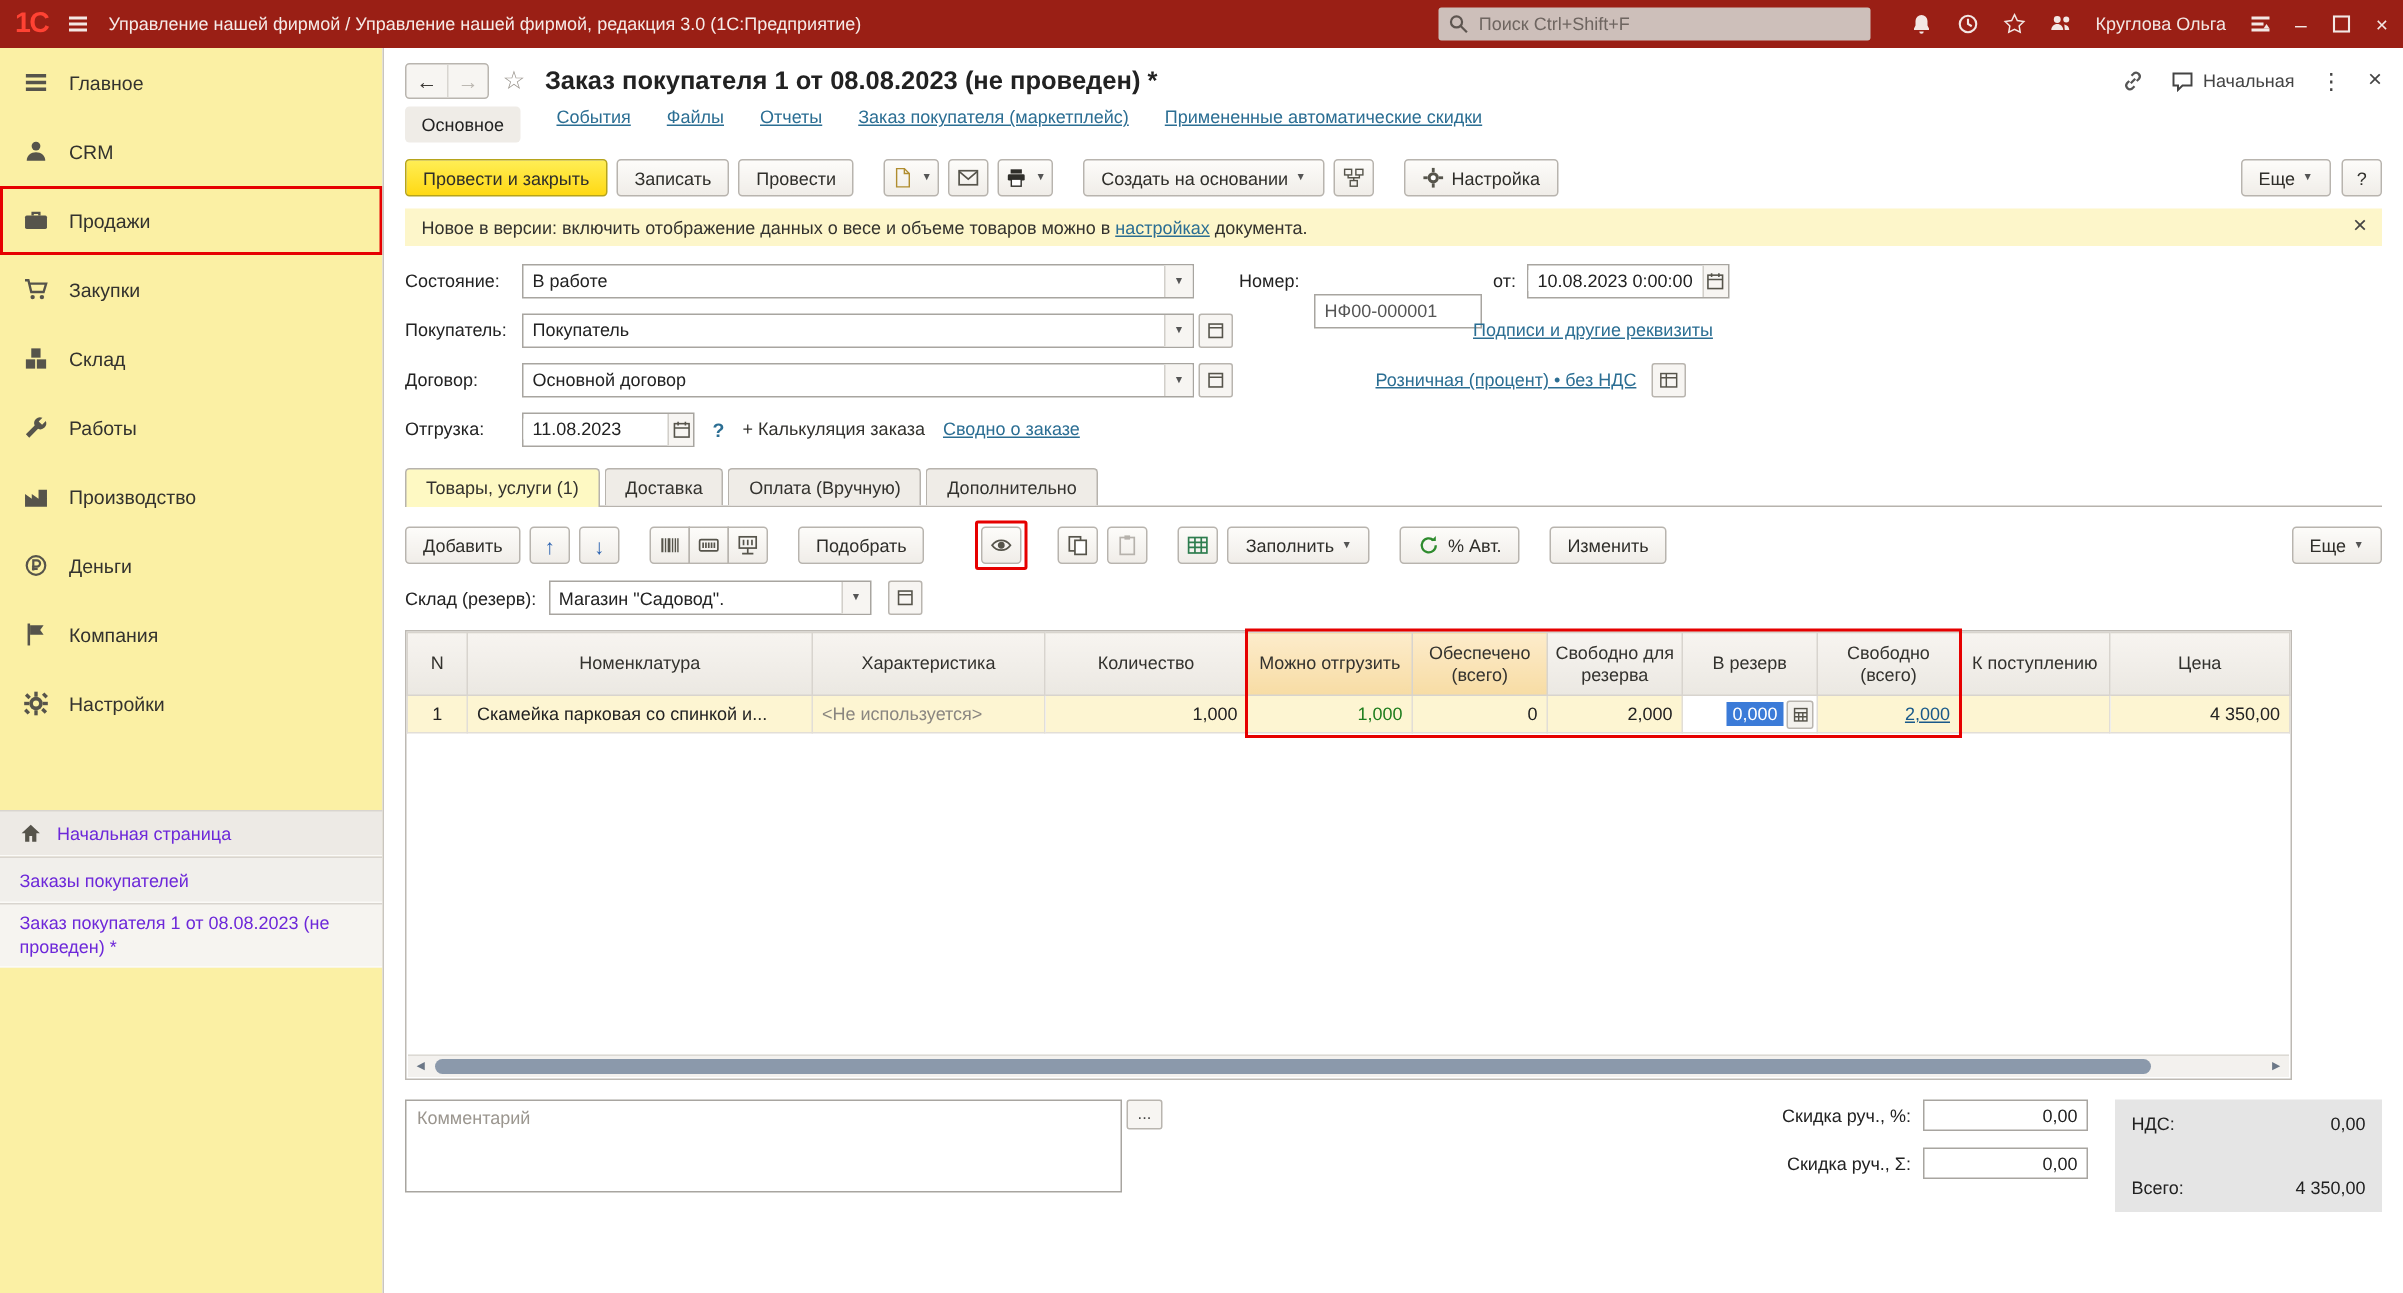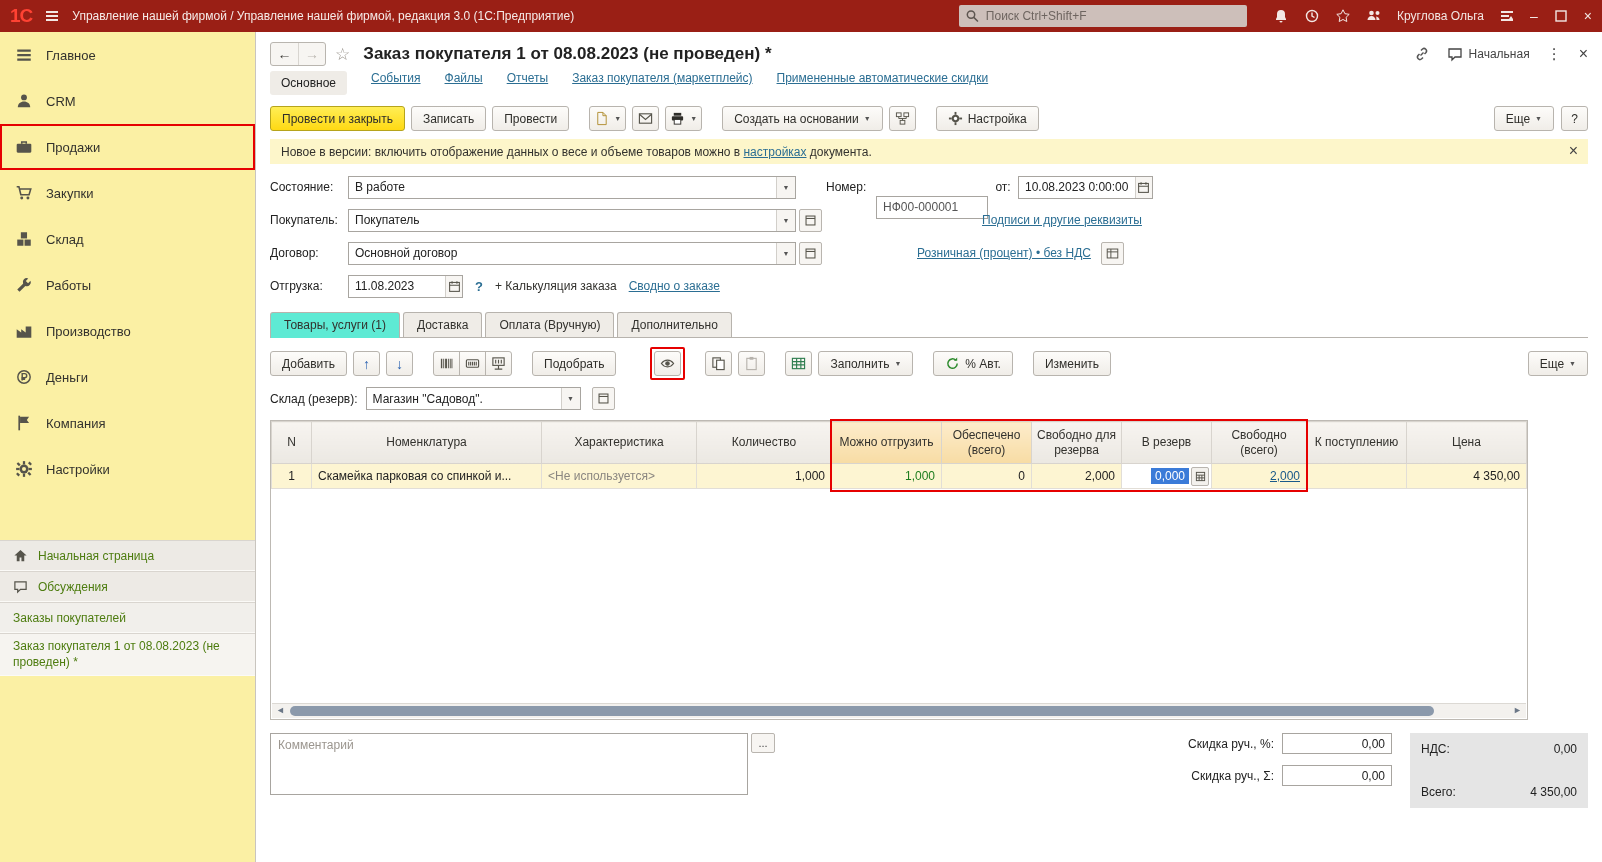--- a/index.html
+++ b/index.html
@@ -26,21 +26,21 @@
   .bodyrow { display:flex; flex:1; min-height:0; }
 
   
   .sidebar { width:255px; flex:0 0 255px; background:#fbf0a4; display:flex; flex-direction:column; }
   .side-item { height:46px; display:flex; align-items:center; gap:13px; padding:0 15px;
     font-size:13px; color:#33322e; cursor:pointer; }
   .side-item svg { width:18px; height:18px; color:#56544b; flex:0 0 18px; }
   .side-item.annotated { outline:2px solid #e60000; outline-offset:-2px; }
   .side-windows { margin-top:48px; }
   .swin { min-height:31px; display:flex; align-items:center; gap:10px; padding:5px 13px;
-    font-size:12px; color:#4d7c0f; background:#edeae5; border-top:1px solid #d9d5cf;
+    font-size:12px; color:#6d28d9; background:#edeae5; border-top:1px solid #d9d5cf;
     border-bottom:1px solid #fbfaf7; cursor:pointer; }
   .swin svg { width:15px; height:15px; color:#56544b; flex:0 0 15px; }
   .swin.plain { background:#f1efeb; }
   .swin.active { background:#f6f4f0; line-height:1.3; }
 
   
   .main { flex:1; background:#fff; border-left:1px solid #c9c5bf; padding:6px 14px 0 14px;
     position:relative; overflow:hidden; }
 
   .doc-header { display:flex; align-items:center; gap:9px; height:32px; }
@@ -95,21 +95,21 @@
     font-family:inherit;}
   .calbtn { width:20px; align-self:stretch; border-left:1px solid #d2cfca; display:flex; align-items:center;
     justify-content:center; color:#56544b; cursor:pointer; background:#f7f5f2;}
   .calbtn svg { width:13px; height:13px; }
   .qmark { color:#2b6e93; font-weight:bold; font-size:13px; }
 
   
   .tabs { display:flex; align-items:flex-end; border-bottom:1px solid #b7b3ad; height:28px; margin-top:12px;}
   .tab { padding:5px 13px; border:1px solid #b7b3ad; border-bottom:none; background:#efece7;
     margin-right:3px; border-radius:3px 3px 0 0; font-size:12px; color:#33322e; cursor:pointer; }
-  .tab.active { background:#5eead4; margin-bottom:-1px; padding-bottom:6px; }
+  .tab.active { background:#fef9c3; margin-bottom:-1px; padding-bottom:6px; }
 
   .goods-toolbar { display:flex; align-items:center; gap:6px; margin-top:9px; }
   .arrow-btn { color:#2b62b0; font-weight:bold; font-size:14px; }
   .btn-group { display:flex; }
   .btn-group .btn { border-radius:0; margin-left:-1px; }
   .btn-group .btn:first-child { border-radius:3px 0 0 3px; margin-left:0;}
   .btn-group .btn:last-child { border-radius:0 3px 3px 0; }
   .eye-annot { border:2px solid #e60000; padding:2px; display:inline-flex; border-radius:2px; }
   .btn.disabled svg { color:#b6b2ac; }
 
@@ -292,26 +292,20 @@
           </svg>
         <span>Настройки</span>
       </div>
 
       <div class="side-windows">
         <div class="swin">
           <svg viewBox="0 0 16 16" fill="currentColor">
               <path d="M8 2L1.5 8H4v6h3v-4h2v4h3V8h2.5z"></path>
             </svg>
           <span>Начальная страница</span>
-        </div>
-        <div class="swin">
-          <svg viewBox="0 0 16 16" fill="none" stroke="currentColor" stroke-width="1.3">
-              <path d="M2 3h12v8H8l-3 3v-3H2z"></path>
-            </svg>
-          <span>Обсуждения</span>
         </div>
         <div class="swin plain">
           <span>Заказы покупателей</span>
         </div>
         <div class="swin active">
           <span>Заказ покупателя 1 от 08.08.2023 (не проведен) *</span>
         </div>
       </div>
     </aside>
 

